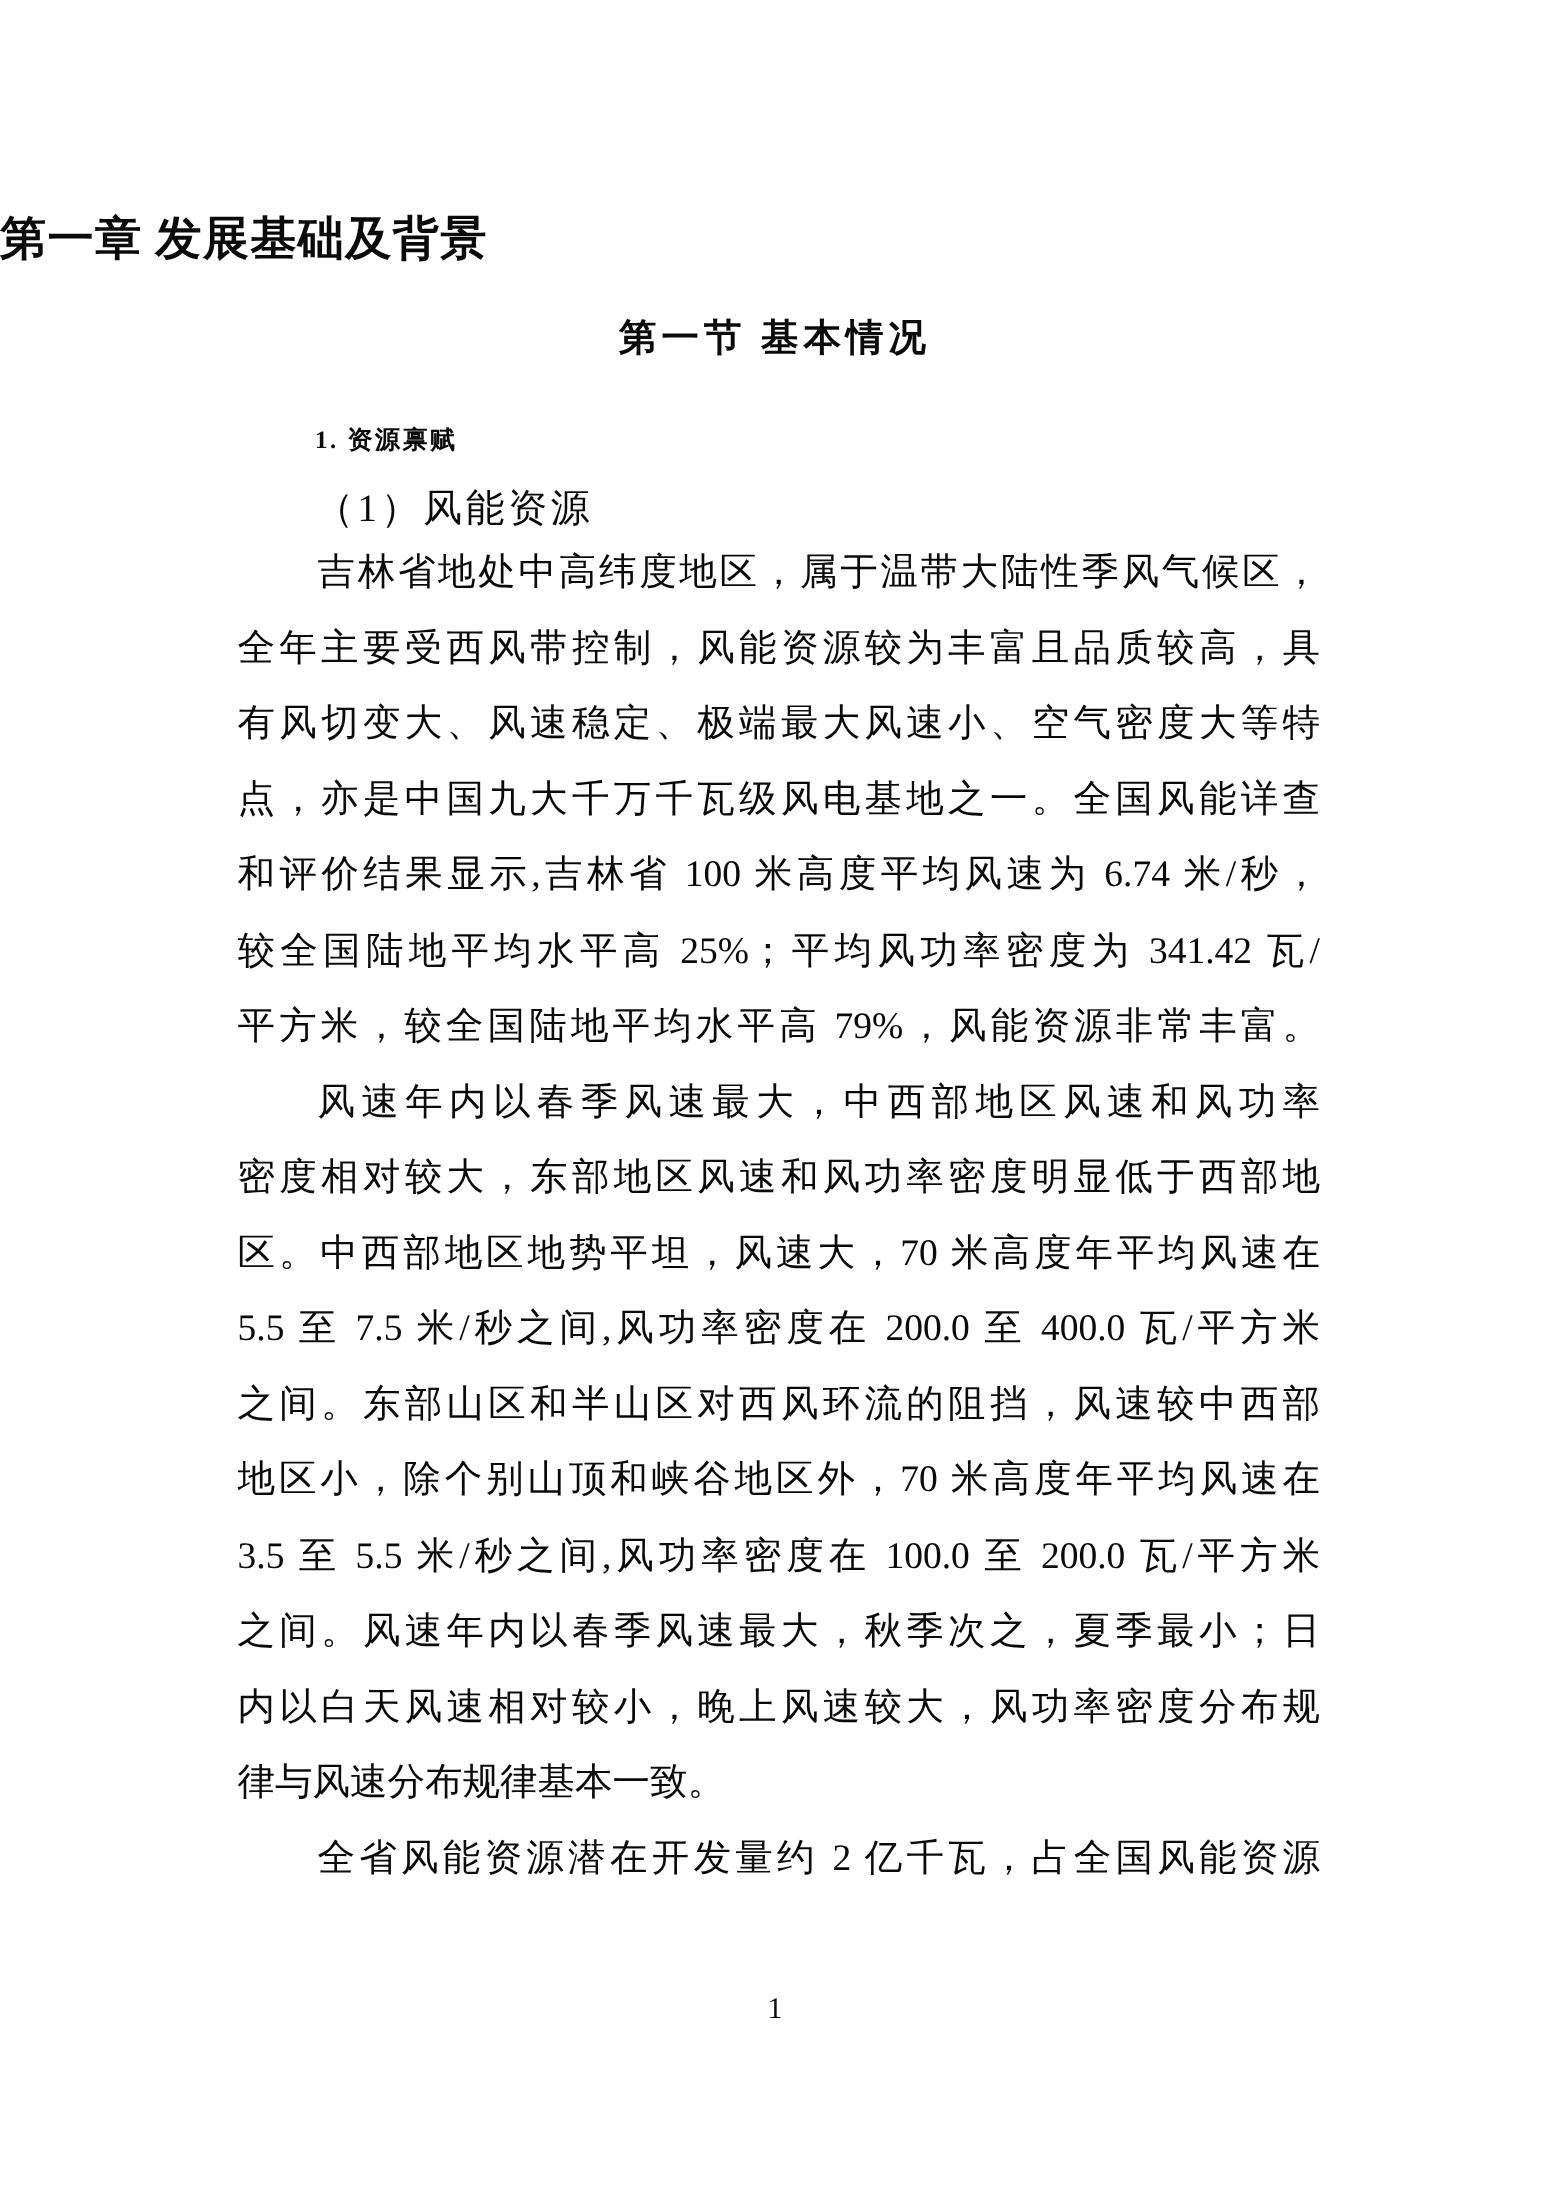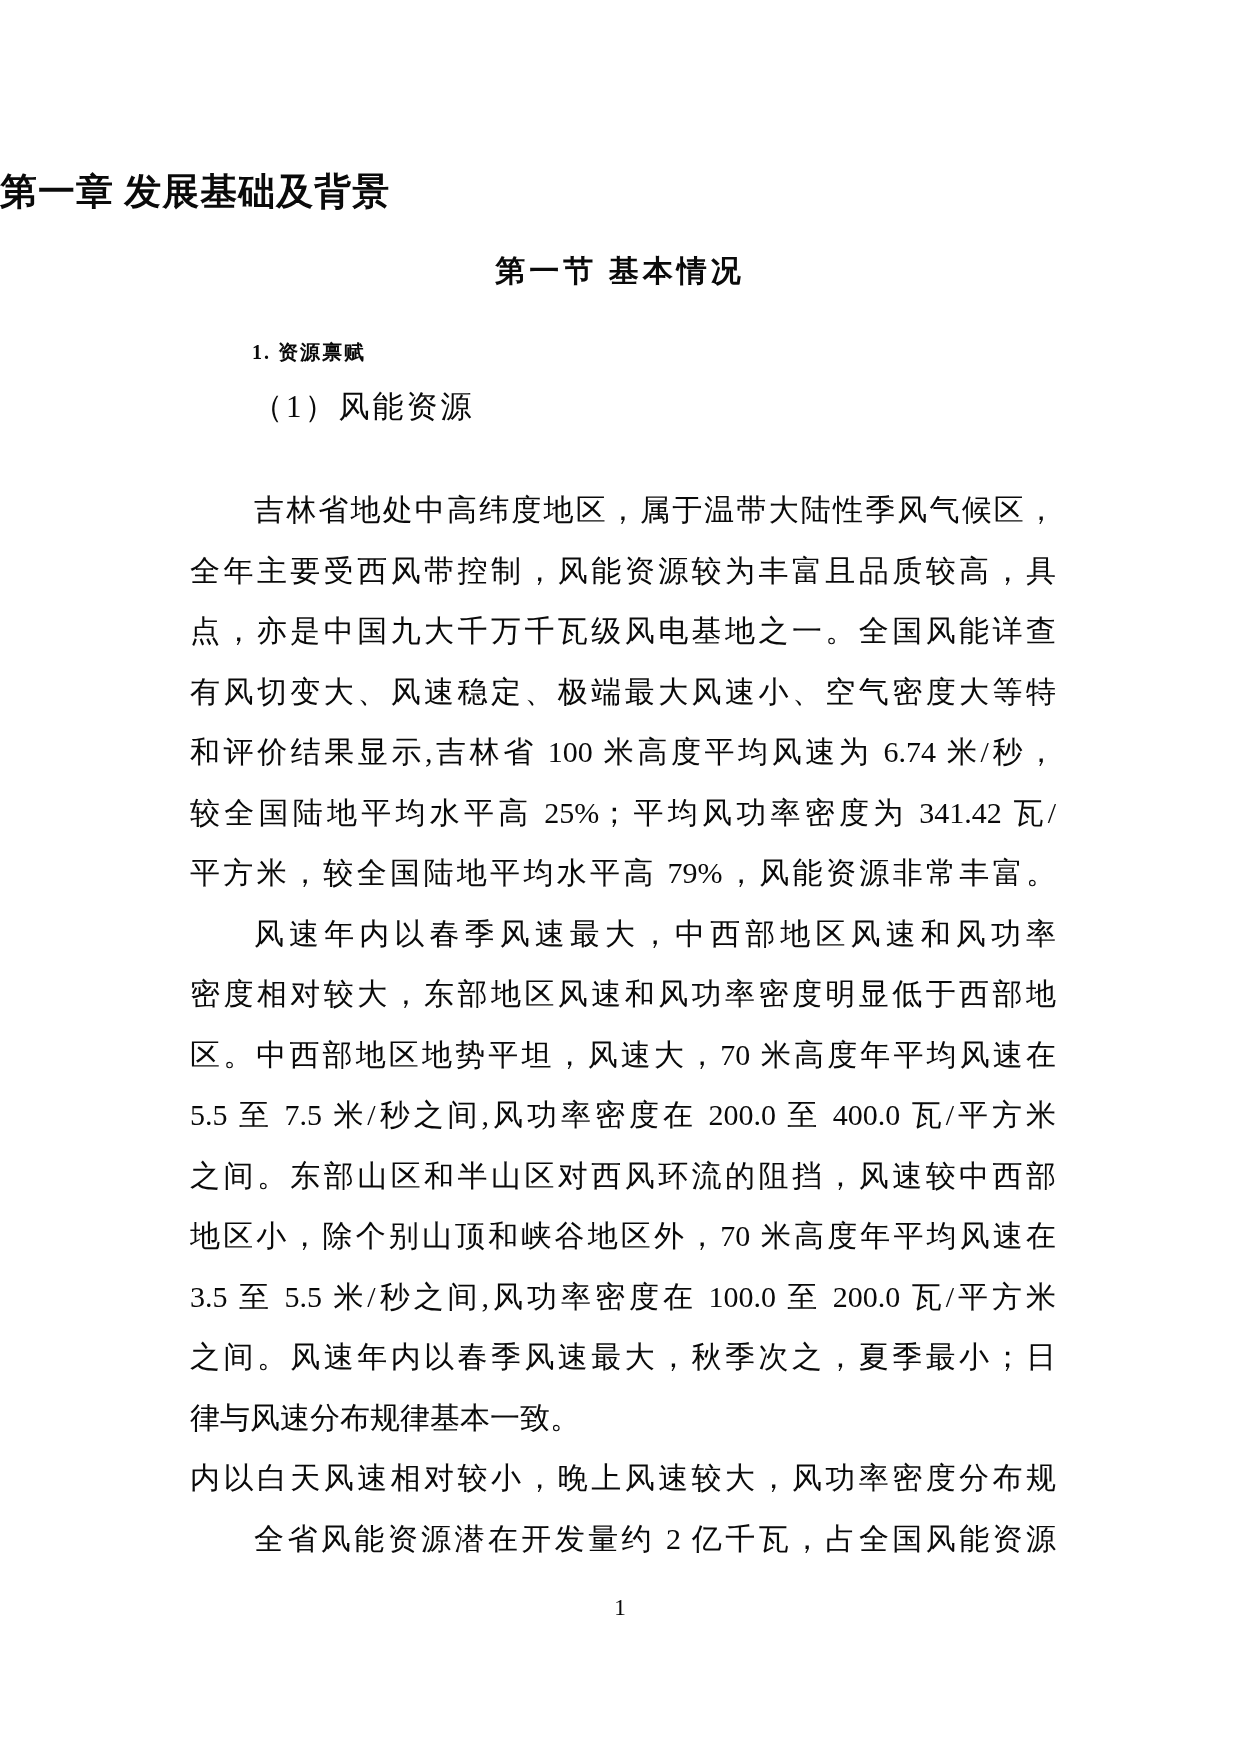--- a/index.html
+++ b/index.html
@@ -50,21 +50,21 @@
   .sub-heading {
     position: absolute;
     top: 389px;
     left: 252px;
     font-size: 31px;
     line-height: 36px;
     letter-spacing: 3px;
   }
   .body-text {
     position: absolute;
-    top: 480px;
+    top: 428px;
     left: 190px;
     width: 866px;
     font-size: 30px;
   }
   .line {
     height: 60.5px;
     line-height: 60.5px;
     text-align: justify;
     text-align-last: justify;
     overflow: hidden;
@@ -93,33 +93,33 @@
 
   <h2 class="section-title">第一节 基本情况</h2>
 
   <h3 class="numbered-heading">1. 资源禀赋</h3>
 
   <div class="sub-heading">（1）风能资源</div>
 
   <div class="body-text">
     <div class="line indent">吉林省地处中高纬度地区，属于温带大陆性季风气候区，</div>
     <div class="line">全年主要受西风带控制，风能资源较为丰富且品质较高，具</div>
+    <div class="line">有风切变大、风速稳定、极端最大风速小、空气密度大等特</div>
     <div class="line">点，亦是中国九大千万千瓦级风电基地之一。全国风能详查</div>
-    <div class="line">有风切变大、风速稳定、极端最大风速小、空气密度大等特</div>
     <div class="line">和评价结果显示,吉林省 100 米高度平均风速为 6.74 米/秒，</div>
     <div class="line">较全国陆地平均水平高 25%；平均风功率密度为 341.42 瓦/</div>
     <div class="line">平方米，较全国陆地平均水平高 79%，风能资源非常丰富。</div>
     <div class="line indent">风速年内以春季风速最大，中西部地区风速和风功率</div>
     <div class="line">密度相对较大，东部地区风速和风功率密度明显低于西部地</div>
     <div class="line">区。中西部地区地势平坦，风速大，70 米高度年平均风速在</div>
     <div class="line">5.5 至 7.5 米/秒之间,风功率密度在 200.0 至 400.0 瓦/平方米</div>
     <div class="line">之间。东部山区和半山区对西风环流的阻挡，风速较中西部</div>
     <div class="line">地区小，除个别山顶和峡谷地区外，70 米高度年平均风速在</div>
     <div class="line">3.5 至 5.5 米/秒之间,风功率密度在 100.0 至 200.0 瓦/平方米</div>
     <div class="line">之间。风速年内以春季风速最大，秋季次之，夏季最小；日</div>
+    <div class="line">内以白天风速相对较小，晚上风速较大，风功率密度分布规</div>
     <div class="line no-stretch">律与风速分布规律基本一致。</div>
-    <div class="line">内以白天风速相对较小，晚上风速较大，风功率密度分布规</div>
     <div class="line indent">全省风能资源潜在开发量约 2 亿千瓦，占全国风能资源</div>
   </div>
 
   <div class="page-number">1</div>
 
 </div>
 
 </body></html>

